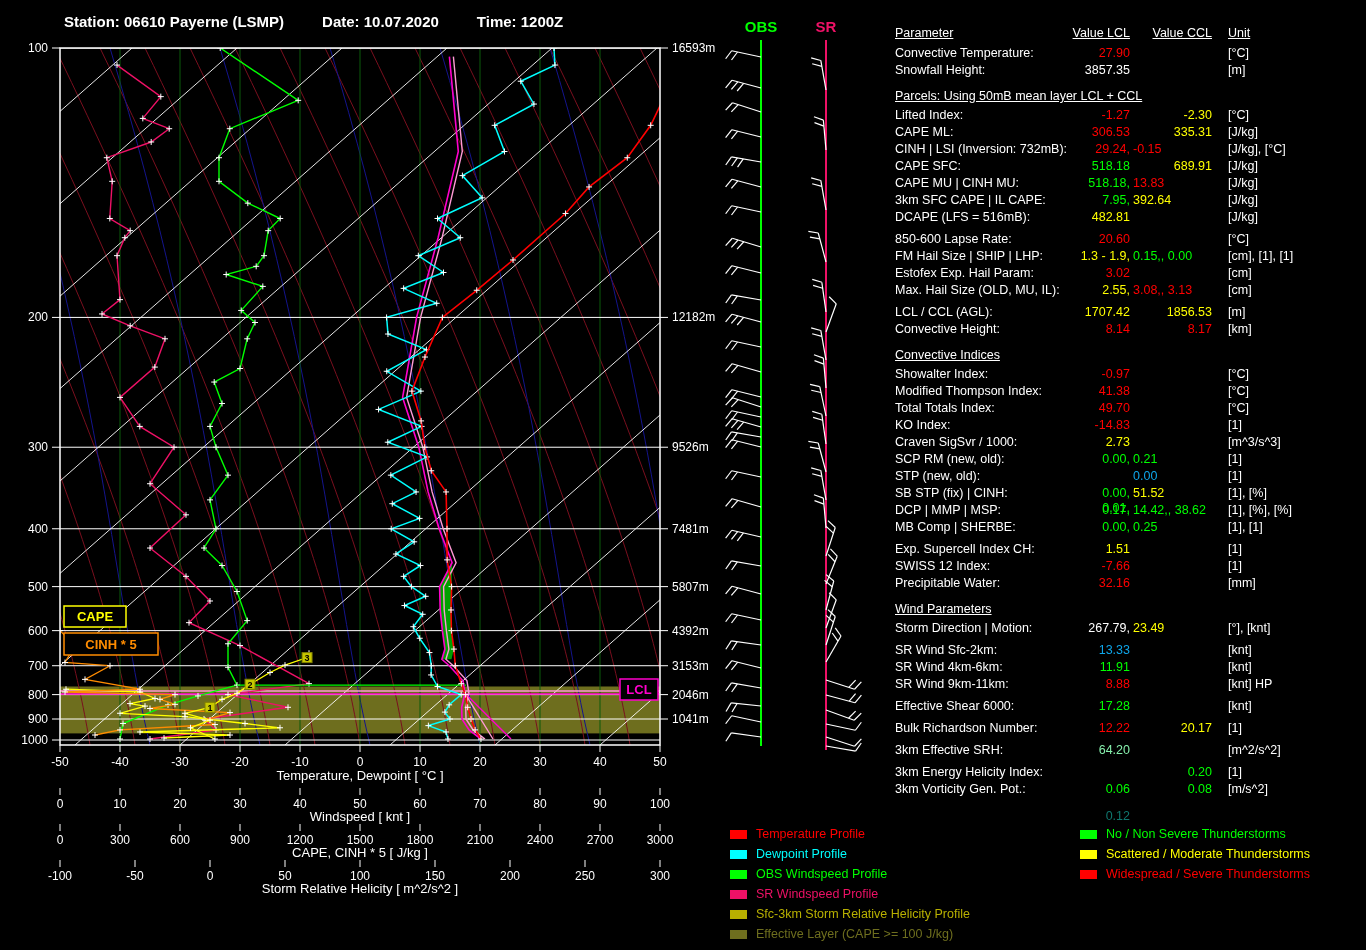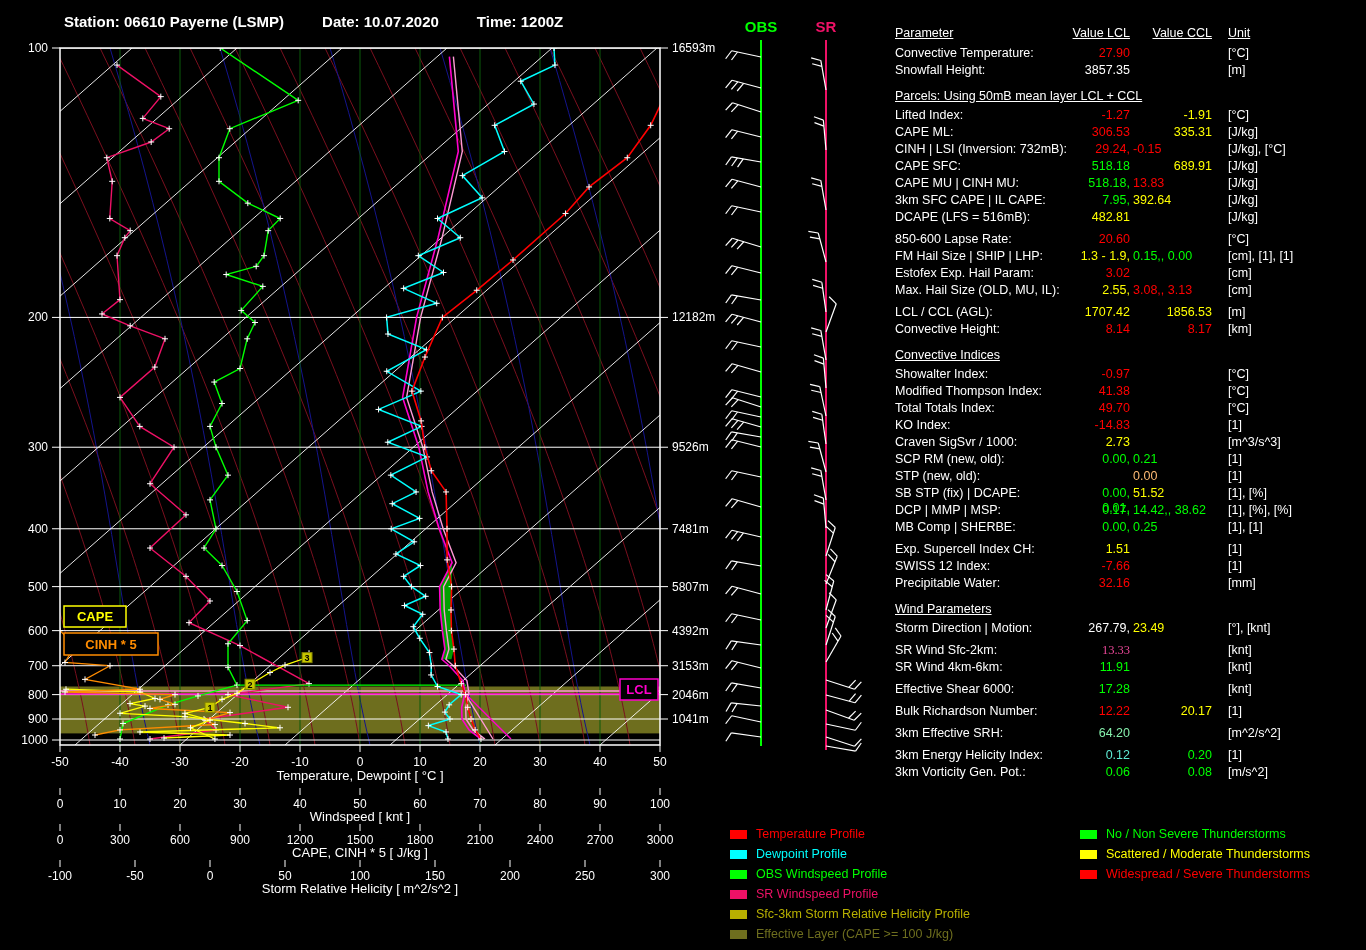--- a/index.html
+++ b/index.html
@@ -762,21 +762,21 @@
         </div>
         <div class="trow">
           <span class="tlabel">Snowfall Height:</span>
           <span class="tv1" style="color: rgb(255, 255, 255);">3857.35</span>
           <span class="tunit">[m]</span>
         </div>
         <div class="sect">Parcels: Using 50mB mean layer LCL + CCL</div>
         <div class="trow">
           <span class="tlabel">Lifted Index:</span>
           <span class="tv1" style="color: rgb(255, 0, 0);">-1.27</span>
-          <span class="tv2" style="color: rgb(255, 255, 0);">-1.91</span>
+          <span class="tv2" style="color: rgb(255, 255, 0);">-2.30</span>
           <span class="tunit">[°C]</span>
         </div>
         <div class="trow">
           <span class="tlabel">CAPE ML:</span>
           <span class="tv1" style="color: rgb(255, 0, 0);">306.53</span>
           <span class="tv2" style="color: rgb(255, 255, 0);">335.31</span>
           <span class="tunit">[J/kg]</span>
         </div>
         <div class="trow">
           <span class="tlabel">CINH | LSI (Inversion: 732mB):</span>
@@ -869,25 +869,25 @@
         </div>
         <div class="trow">
           <span class="tlabel">SCP RM (new, old):</span>
           <span class="tv1" style="color: rgb(0, 255, 0);">0.00,</span>
           <span class="tvx"><span style="color: rgb(0, 255, 0);"> 0.21</span></span>
           <span class="tunit">[1]</span>
         </div>
         <div class="trow">
           <span class="tlabel">STP (new, old):</span>
           <span class="tv1" style="color: rgb(0, 255, 0); margin-top: 32px;">0.01,</span>
-          <span class="tvx"><span style="color: #fdba74; text-align: right;"> 0.00</span></span>
+          <span class="tvx"><span style="color: #0ea5e9; text-align: right;"> 0.00</span></span>
           <span class="tunit">[1]</span>
         </div>
         <div class="trow">
-          <span class="tlabel">SB STP (fix) | DCAPE:</span>
+          <span class="tlabel">SB STP (fix) | CINH:</span>
           <span class="tv1" style="color: rgb(0, 255, 0);">0.00,</span>
           <span class="tvx"><span style="color: rgb(255, 255, 0);"> 51.52</span></span>
           <span class="tunit">[1], [%]</span>
         </div>
         <div class="trow">
           <span class="tlabel">DCP | MMP | MSP:</span>
           <span class="tv1" style="color: rgb(0, 255, 0);">0.17,</span>
           <span class="tvx"><span style="color: rgb(0, 255, 0);"> 14.42,</span><span style="color: rgb(0, 255, 0);">, 38.62</span></span>
           <span class="tunit">[1], [%], [%]</span>
         </div>
@@ -914,47 +914,52 @@
         </div>
         <div class="sect">Wind Parameters</div>
         <div class="trow">
           <span class="tlabel">Storm Direction | Motion:</span>
           <span class="tv1" style="color: rgb(255, 255, 255);">267.79,</span>
           <span class="tvx"><span style="color: rgb(255, 255, 0);"> 23.49</span></span>
           <span class="tunit">[°], [knt]</span>
         </div>
         <div class="trow gap">
           <span class="tlabel">SR Wind Sfc-2km:</span>
-          <span class="tv1" style="color: #ec4899; font-family: Liberation Serif, serif;">13.33</span>
+          <span class="tv1" style="color: #0ea5e9;">13.33</span>
           <span class="tunit">[knt]</span>
         </div>
         <div class="trow">
           <span class="tlabel">SR Wind 4km-6km:</span>
           <span class="tv1" style="color: rgb(0, 255, 0);">11.91</span>
           <span class="tunit">[knt]</span>
+        </div>
+        <div class="trow">
+          <span class="tlabel">SR Wind 9km-11km:</span>
+          <span class="tv1" style="color: rgb(255, 0, 0);">8.88</span>
+          <span class="tunit">[knt] HP</span>
         </div>
         <div class="trow gap">
           <span class="tlabel">Effective Shear 6000:</span>
           <span class="tv1" style="color: rgb(0, 255, 0);">17.28</span>
           <span class="tunit">[knt]</span>
         </div>
         <div class="trow gap">
           <span class="tlabel">Bulk Richardson Number:</span>
           <span class="tv1" style="color: rgb(255, 0, 0);">12.22</span>
           <span class="tv2" style="color: rgb(255, 255, 0);">20.17</span>
           <span class="tunit">[1]</span>
         </div>
         <div class="trow gap">
           <span class="tlabel">3km Effective SRH:</span>
           <span class="tv1" style="color: #86efac;">64.20</span>
           <span class="tunit">[m^2/s^2]</span>
         </div>
         <div class="trow gap">
           <span class="tlabel">3km Energy Helicity Index:</span>
-          <span class="tv1" style="color: #5eead4;">0.12</span>
+          <span class="tv1" style="color: #0f766e; margin-top: 44px;">0.12</span>
           <span class="tv2" style="color: rgb(0, 255, 0);">0.20</span>
           <span class="tunit">[1]</span>
         </div>
         <div class="trow">
           <span class="tlabel">3km Vorticity Gen. Pot.:</span>
           <span class="tv1" style="color: rgb(0, 255, 0);">0.06</span>
           <span class="tv2" style="color: rgb(0, 255, 0);">0.08</span>
           <span class="tunit">[m/s^2]</span>
         </div>
       </div>

